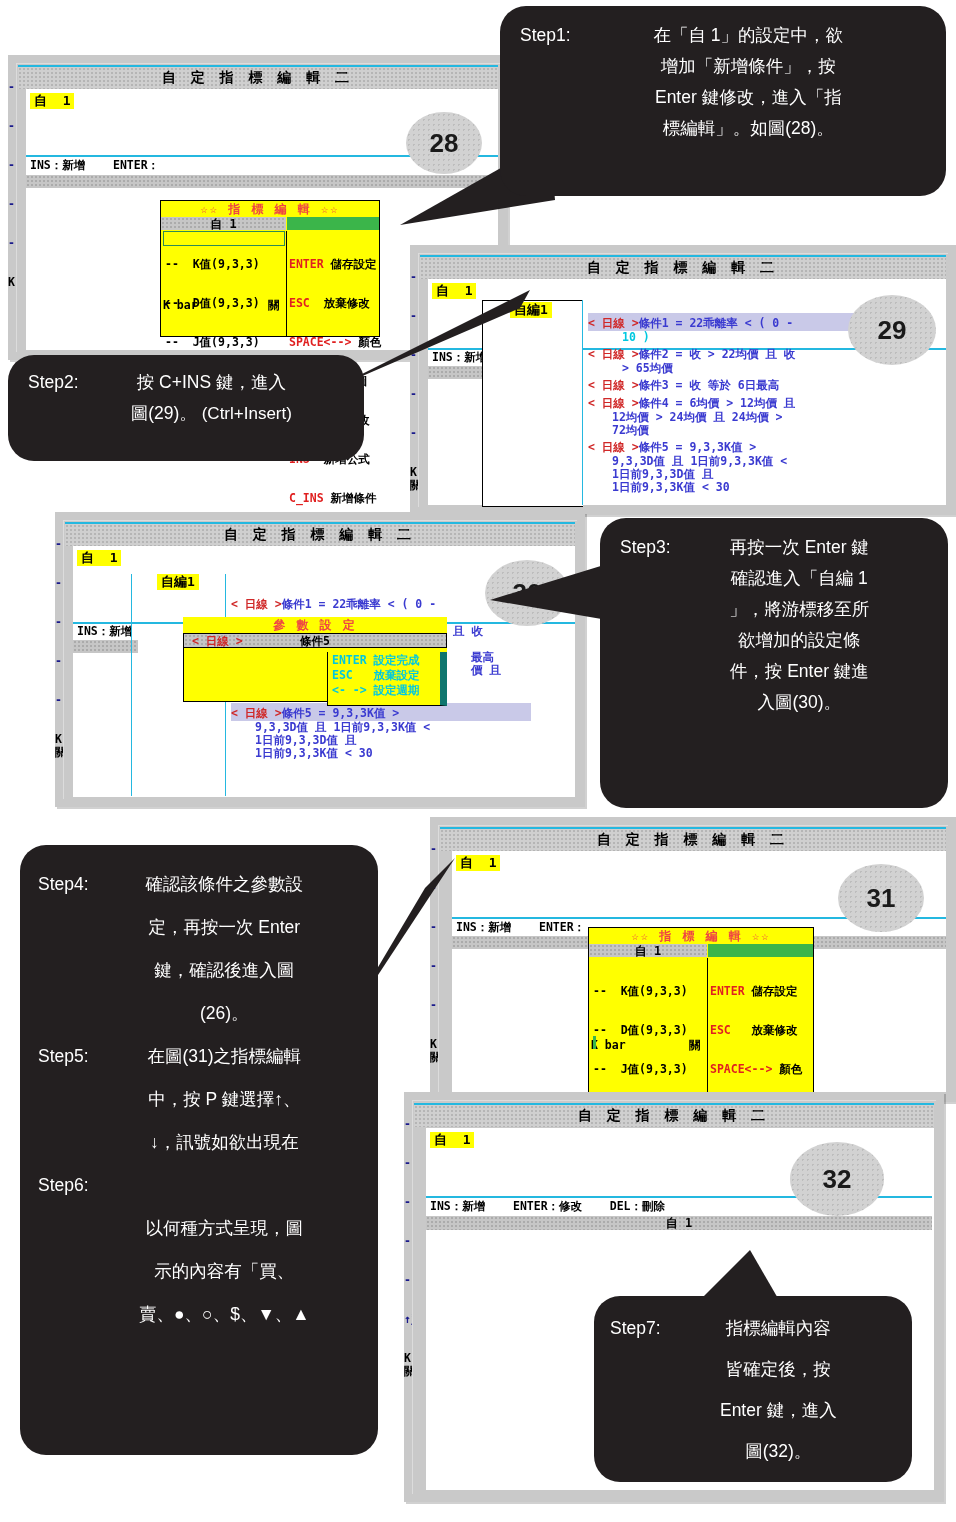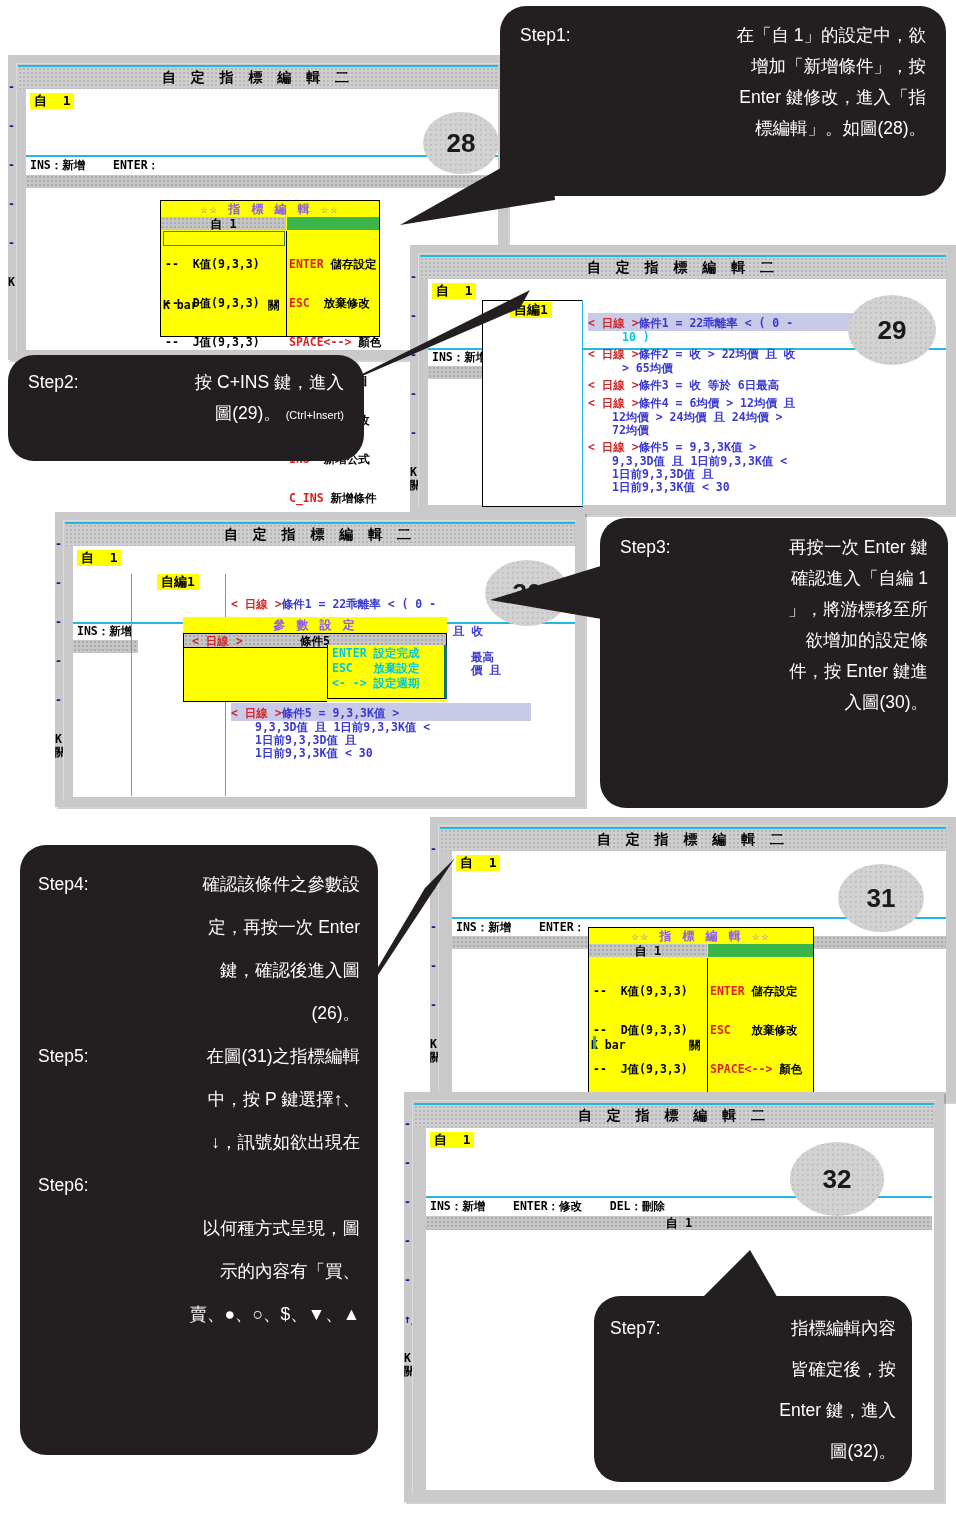--- a/index.html
+++ b/index.html
@@ -45,36 +45,36 @@
   .greyrow{position:absolute;background:#c6c6c6;
        background-image:radial-gradient(#ababab .8px,transparent .8px);
        background-size:4px 4px;}
   .greyrow span{font-family:"DejaVu Sans Mono","Liberation Mono",monospace;
        font-weight:700;font-size:12px;color:#000;
        display:block;text-align:center;line-height:14px;}
 
   
   .pop{position:absolute;background:#ffff00;border:1px solid #000;}
   .pop-title{position:absolute;left:0;right:0;top:0;height:16px;background:#ffff00;
-       color:#8b5cf6;font-family:"DejaVu Sans Mono","Liberation Mono",monospace;
+       color:#ef4444;font-family:"DejaVu Sans Mono","Liberation Mono",monospace;
        font-weight:700;font-size:12px;text-align:center;line-height:16px;letter-spacing:2px;}
   .pop-sub{position:absolute;background:#c6c6c6;
        background-image:radial-gradient(#ababab .8px,transparent .8px);background-size:4px 4px;
        font-family:"DejaVu Sans Mono","Liberation Mono",monospace;font-weight:700;
        font-size:12px;text-align:center;color:#000;line-height:15px;}
   .pop-green{position:absolute;background:#3bb54a;}
   .sel-box{position:absolute;border:1px solid #2e8b57;}
 
   
   .bubble{position:absolute;background:#231f20;color:#fff;border-radius:26px;
        font-size:17.5px;line-height:31px;padding:14px 20px;box-sizing:border-box;}
   .bubble .row{display:flex;}
   .bubble .lbl{flex:0 0 auto;white-space:nowrap;}
-  .bubble .txt{flex:1 1 auto;text-align:right;}
-  .bubble .small{font-size:11px;}
+  .bubble .txt{flex:1 1 auto;text-align:center;}
+  .bubble .small{font-size:17px;}
 </style>
 </head>
 <body>
 
 <div class="win" style="left:8px;top:55px;width:500px;height:305px;">
   <div class="outerpad"></div>
   <div class="cyanline" style="top:10px;"></div>
   <div class="titlebar" style="top:12px;">自 定 指 標 編 輯 二</div>
   <div class="canvas" style="left:18px;top:34px;right:10px;bottom:10px;"></div>
   <div class="tag-yellow" style="left:22px;top:38px;">自  1</div>
@@ -117,21 +117,21 @@
       <div><span class="dosr">B</span> <span class="dosk">線圖/長條圖</span></div>
       <div><span class="dosr">F10</span>  <span class="dosk">參數修改</span></div>
       <div><span class="dosr">INS</span>  <span class="dosk">新增公式</span></div>
       <div><span class="dosr">C_INS</span> <span class="dosk">新增條件</span></div>
       <div><span class="dosr">DEL</span>  <span class="dosk">刪除選項</span></div>
       <div><span class="dosr">P</span> <span class="dosk">條件位置切換</span></div>
       <div><span class="dosr">S</span>   <span class="dosk">圖示切換</span></div>
     </div>
   </div>
 
-  <div class="badge" style="left:415px;top:57px;width:76px;height:62px;text-align:center;">28</div>
+  <div class="badge" style="left:398px;top:57px;width:76px;height:62px;text-align:center;">28</div>
 </div>
 
 <div class="win" style="left:410px;top:245px;width:546px;height:270px;">
   <div class="outerpad"></div>
   <div class="cyanline" style="top:10px;"></div>
   <div class="titlebar" style="top:12px;">自 定 指 標 編 輯 二</div>
   <div class="canvas" style="left:18px;top:34px;right:10px;bottom:10px;"></div>
   <div class="tag-yellow" style="left:22px;top:38px;">自  1</div>
   <div class="hline" style="left:18px;top:103px;width:518px;"></div>
   <div class="hintbar dos dosk" style="left:22px;top:106px;">INS：新增</div>
@@ -219,21 +219,21 @@
     <div class="dos dosm" style="padding-left:24px;">1日前9,3,3D值 且</div>
     <div class="dos dosm" style="padding-left:24px;">1日前9,3,3K值 &lt; 30</div>
   </div>
 
   <div class="pop" style="left:128px;top:105px;width:264px;height:85px;border:none;">
     <div class="pop-title">參 數 設 定</div>
     <div class="pop-sub" style="left:0;top:16px;width:264px;height:15px;border:1px solid #000;box-sizing:border-box;">
       <span class="dos dosred" style="position:absolute;left:8px;top:1px;">&lt; 日線 &gt;</span>
       <span class="dos dosk" style="position:absolute;left:116px;top:1px;">條件5</span>
     </div>
-    <div style="position:absolute;left:144px;top:28px;width:120px;height:54px;background:#ffff00;border-left:1px solid #000;border-bottom:1px solid #000;border-right:3px solid #0f766e;box-sizing:border-box;">
+    <div style="position:absolute;left:144px;top:35px;width:120px;height:54px;background:#ffff00;border-left:1px solid #000;border-bottom:1px solid #000;border-right:7px solid #0f766e;box-sizing:border-box;">
       <div class="dos" style="position:absolute;left:4px;top:2px;"><span class="dosc">ENTER</span> <span class="dosc">設定完成</span></div>
       <div class="dos" style="position:absolute;left:4px;top:17px;"><span class="dosc">ESC</span>   <span class="dosc">放棄設定</span></div>
       <div class="dos" style="position:absolute;left:4px;top:32px;"><span class="dosc">&lt;- -&gt;</span> <span class="dosc">設定週期</span></div>
     </div>
     <div style="position:absolute;left:0;top:31px;width:144px;height:54px;background:#ffff00;border-left:1px solid #000;border-bottom:1px solid #000;box-sizing:border-box;"></div>
   </div>
 
   <div class="badge" style="left:430px;top:48px;width:84px;height:66px;">30</div>
 </div>
 

